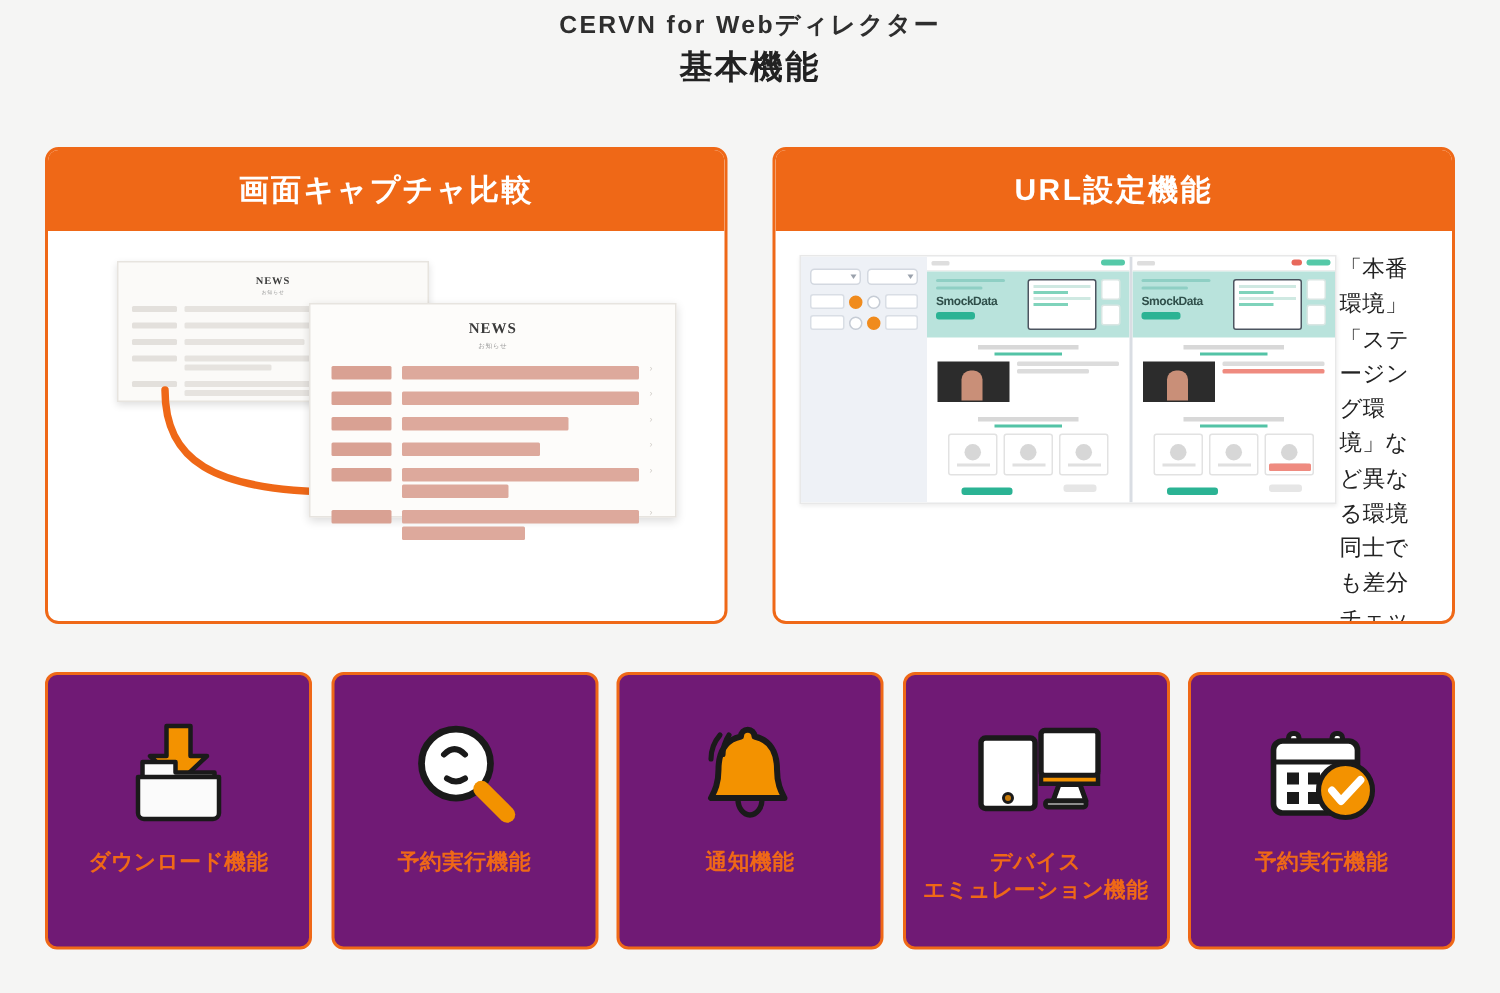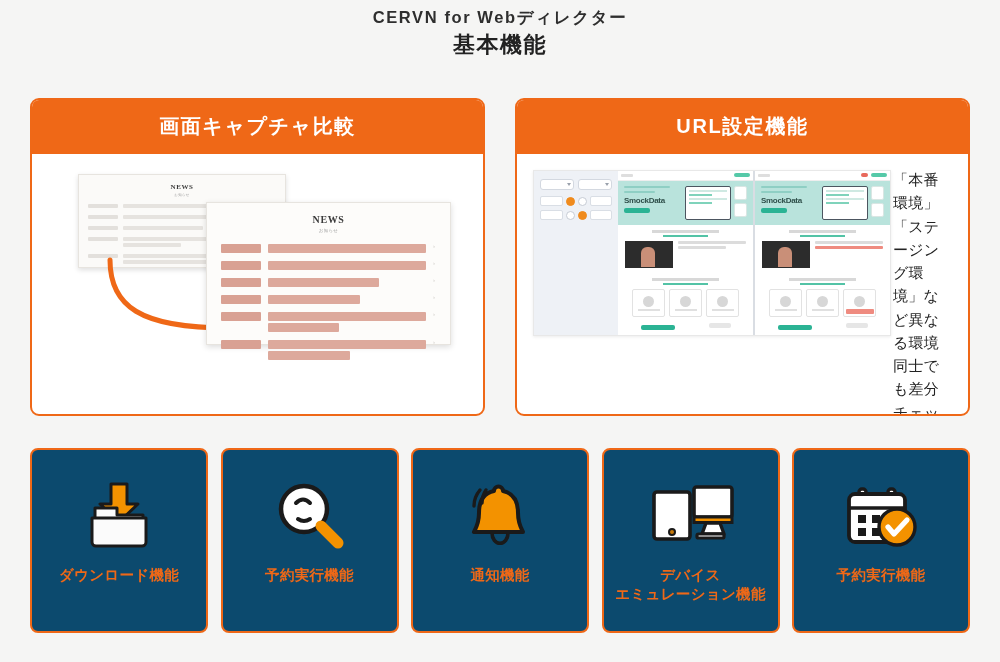--- a/index.html
+++ b/index.html
@@ -396,21 +396,21 @@
     left: 30px;
     width: 940px;
     display: flex;
     justify-content: space-between;
   }
   .feat-card {
     width: 178px;
     height: 185px;
     border: 2px solid #ef6817;
     border-radius: 8px;
-    background: #0c4a6e;
+    background: #701a75;
     box-sizing: border-box;
     display: flex;
     flex-direction: column;
     align-items: center;
     justify-content: flex-start;
     padding-top: 16px;
   }
   .feat-icon {
     height: 100px;
     display: flex;

